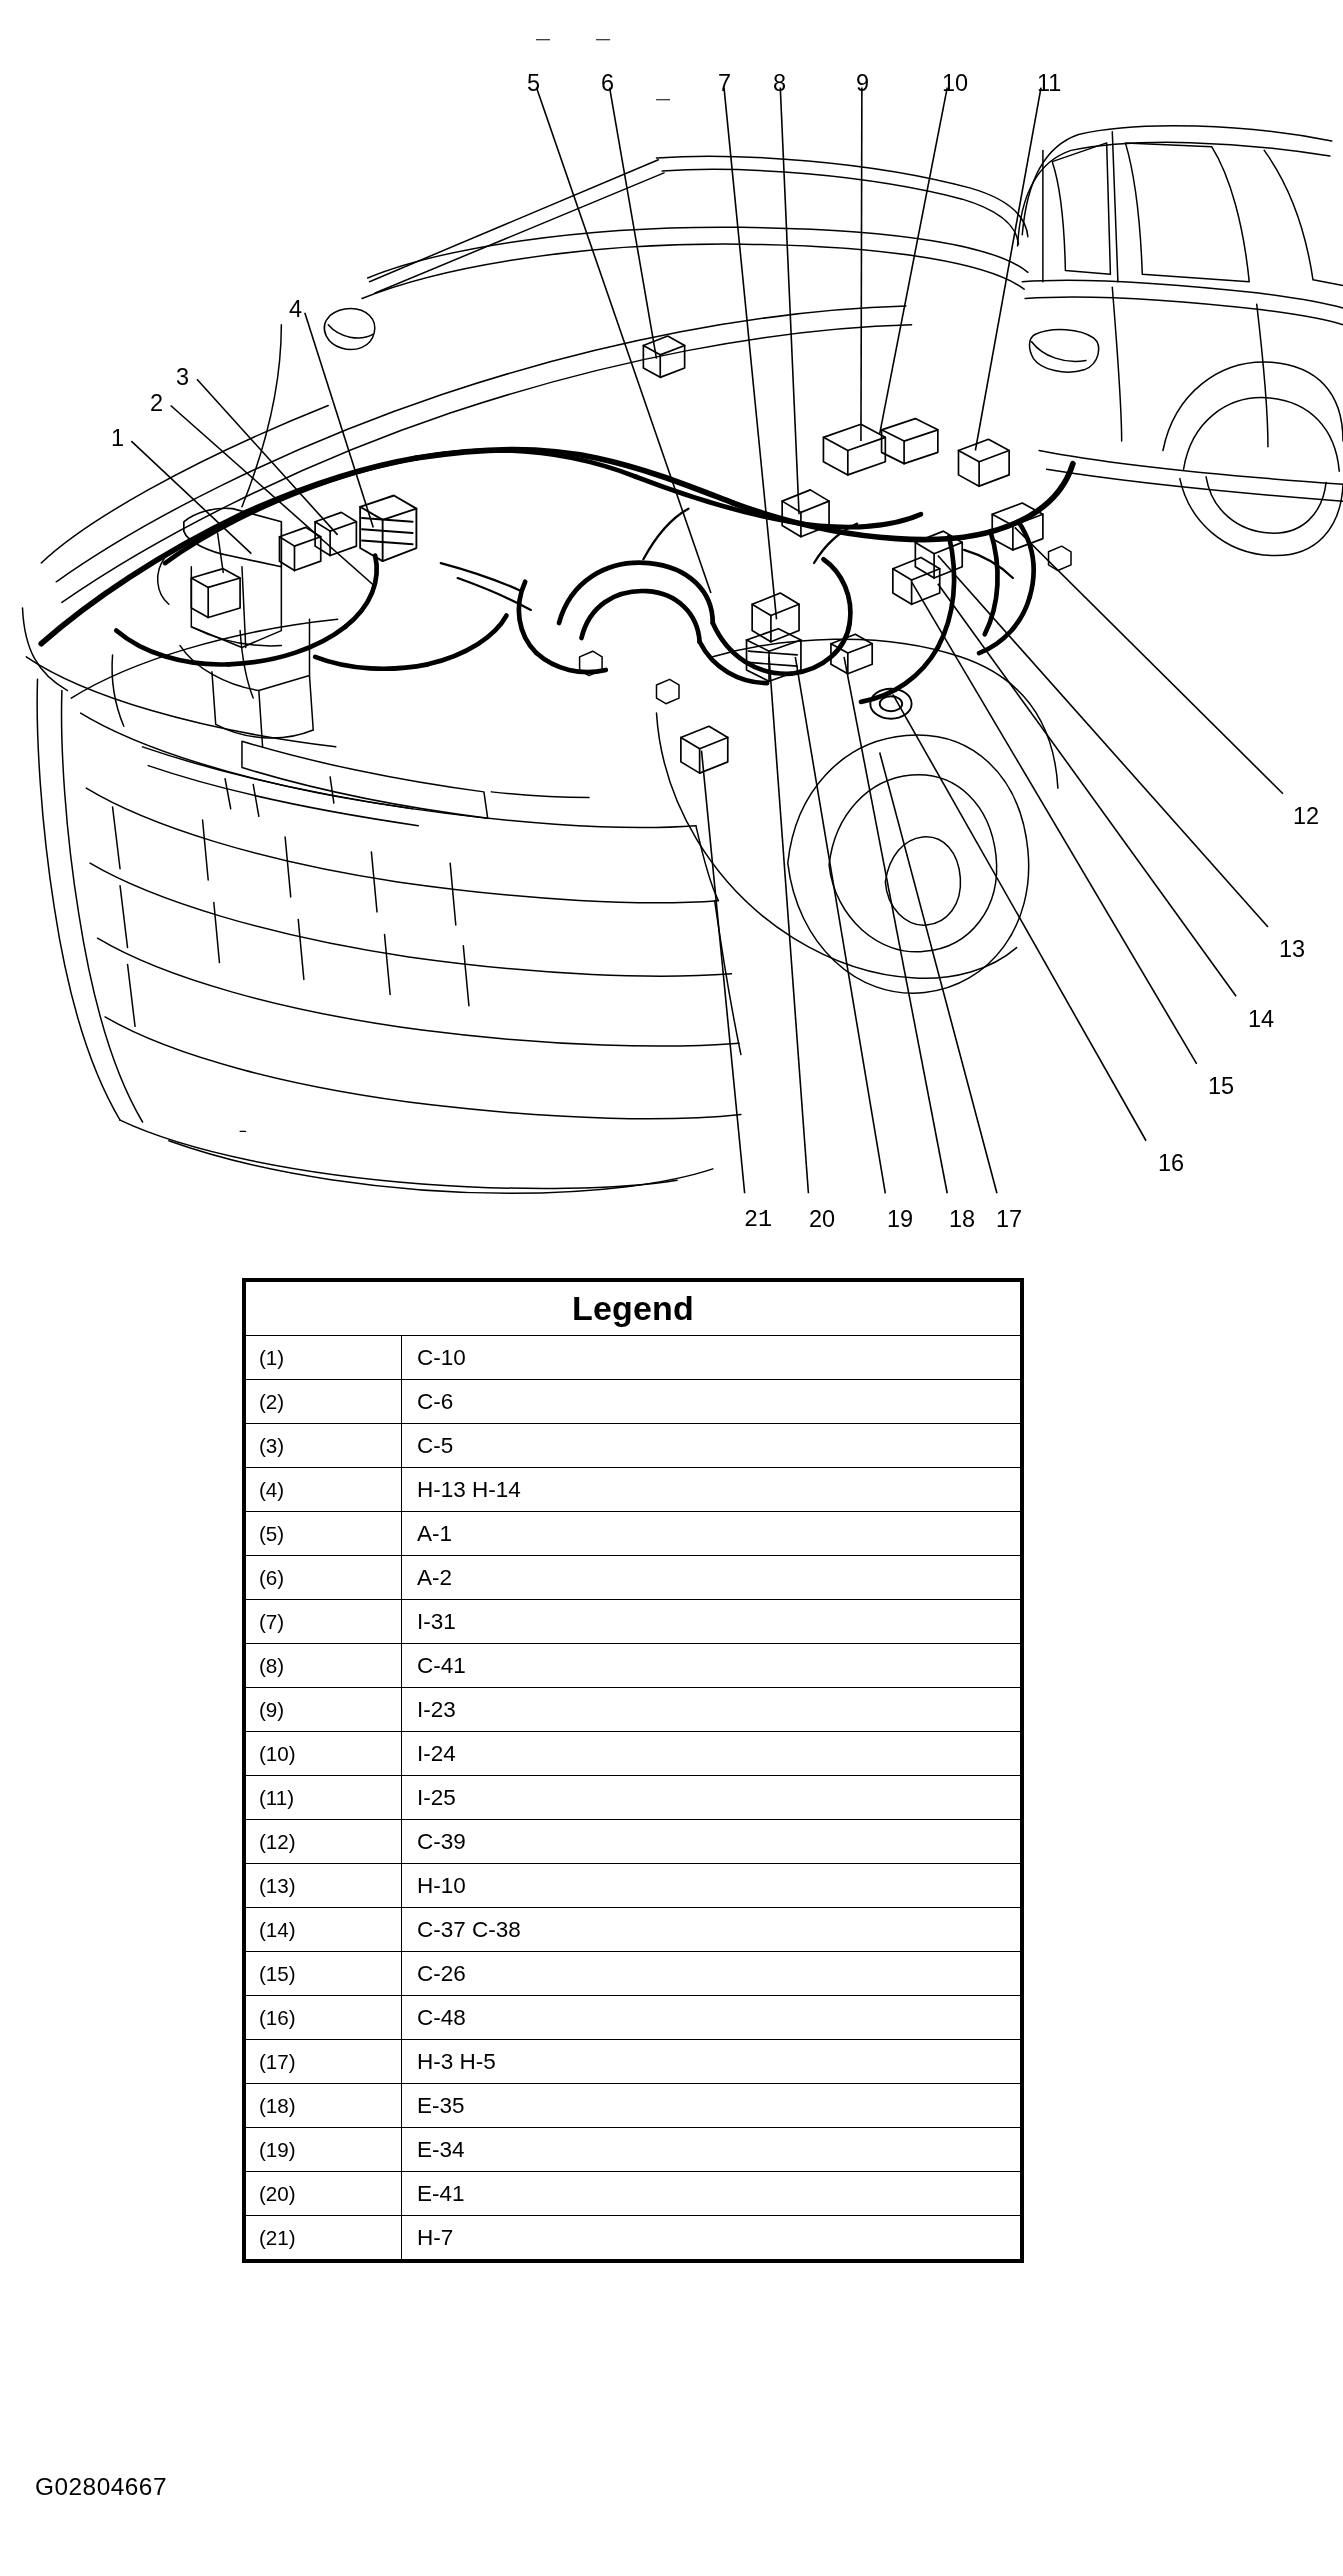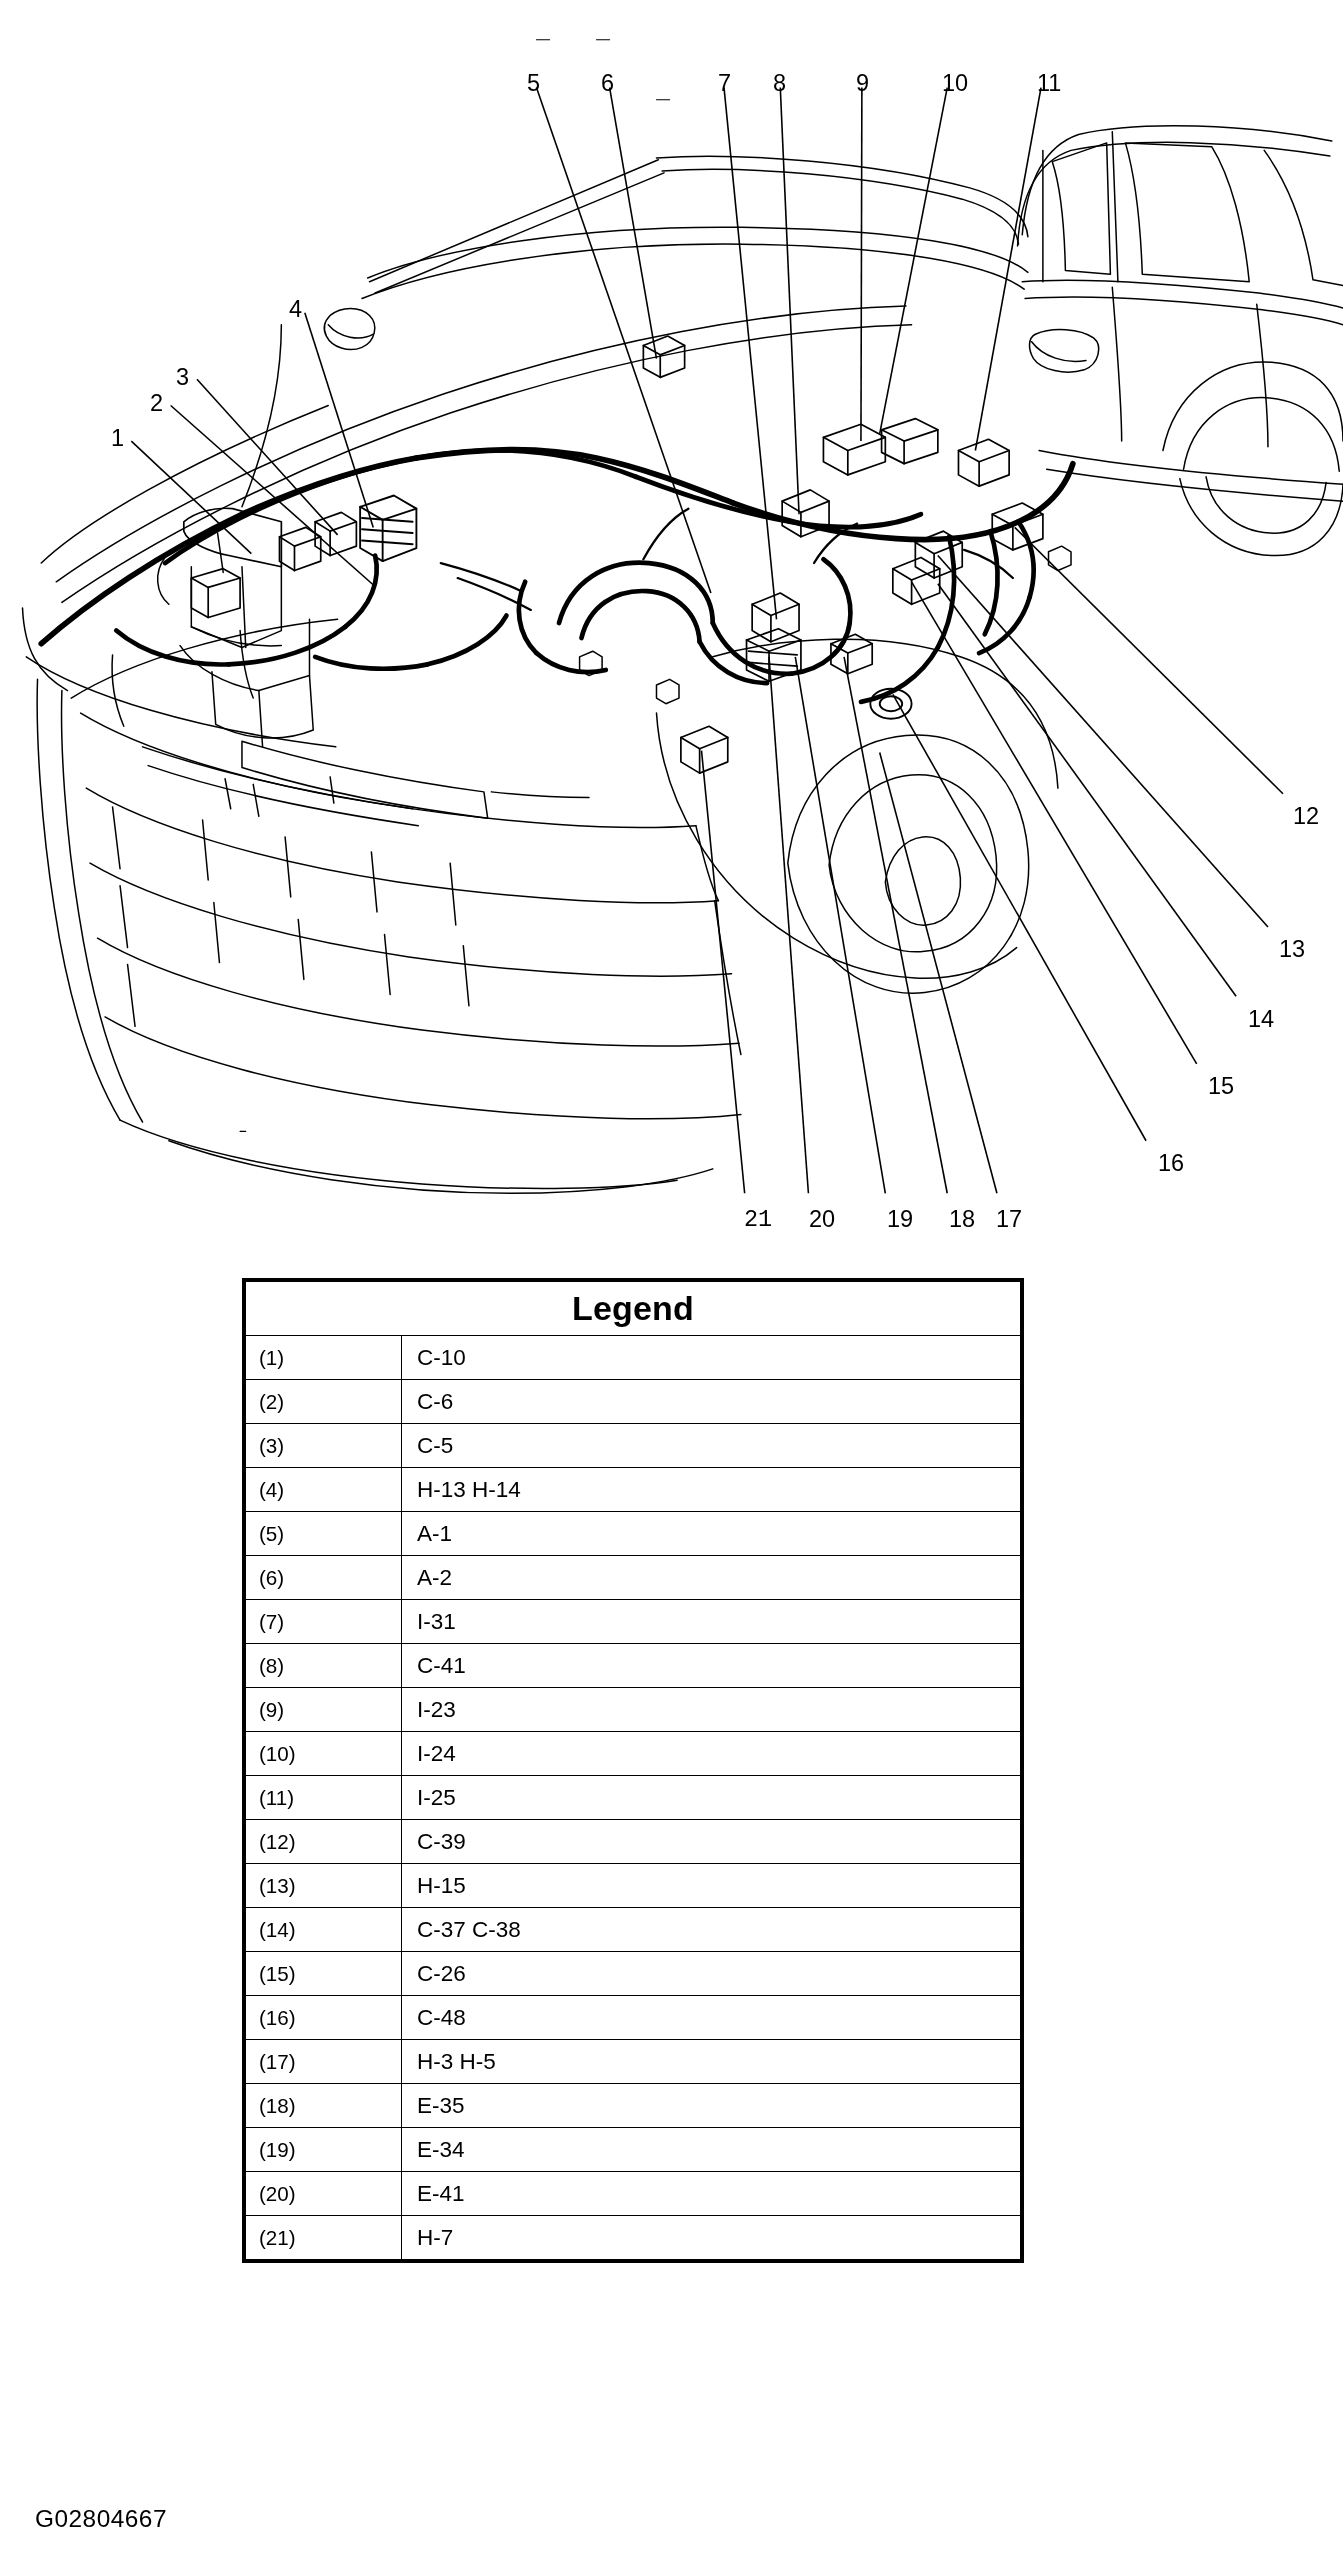--- a/index.html
+++ b/index.html
@@ -17,21 +17,21 @@
   #legend-wrap{position:absolute;left:242px;top:1278px;width:782px;}
   table.legend{border-collapse:collapse;width:782px;
                border:4.7px solid #000;background:#fff;}
   table.legend td{border:1.9px solid #000;height:41px;vertical-align:middle;}
   table.legend td.num{width:141px;padding-left:13px;font-size:20.6px;}
   table.legend td.val{padding-left:15px;font-size:22.5px;}
   table.legend td.head{height:51px;text-align:center;font-size:34px;
                        font-weight:bold;letter-spacing:0.2px;}
 
   #figure-code{position:absolute;left:35px;top:2473px;font-size:24.4px;
-               letter-spacing:0.5px;margin-top:32px;}
+               letter-spacing:0.5px;}
 </style>
 </head>
 <body>
 
 <div id="diagram">
   <svg width="1343" height="1248" viewBox="0 0 1432 1330">
     <g fill="none" stroke="#000" stroke-width="1.6" stroke-linecap="round" stroke-linejoin="round">
 
       <path d="M1090 250 C1095 190 1115 155 1150 143 C1215 128 1330 132 1420 150"></path>
       <path d="M1085 262 C1088 208 1106 172 1142 160 C1210 146 1320 150 1418 166"></path>
@@ -394,21 +394,21 @@
         <tr>
           <td class="num">(11)</td>
           <td class="val">I-25</td>
         </tr>
         <tr>
           <td class="num">(12)</td>
           <td class="val">C-39</td>
         </tr>
         <tr>
           <td class="num">(13)</td>
-          <td class="val">H-15</td>
+          <td class="val">H-10</td>
         </tr>
         <tr>
           <td class="num">(14)</td>
           <td class="val">C-37 C-38</td>
         </tr>
         <tr>
           <td class="num">(15)</td>
           <td class="val">C-26</td>
         </tr>
         <tr>

